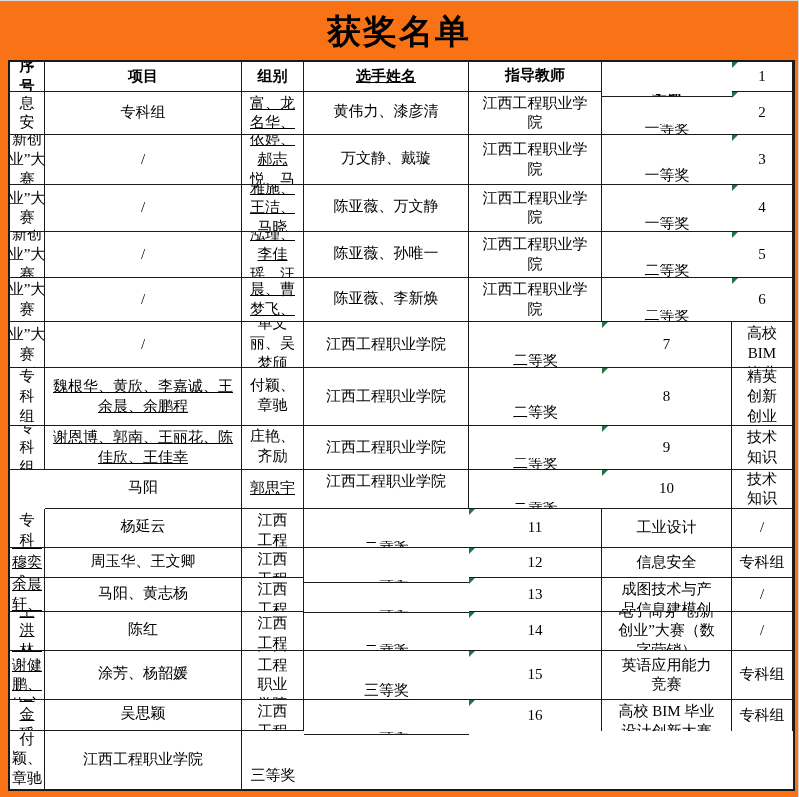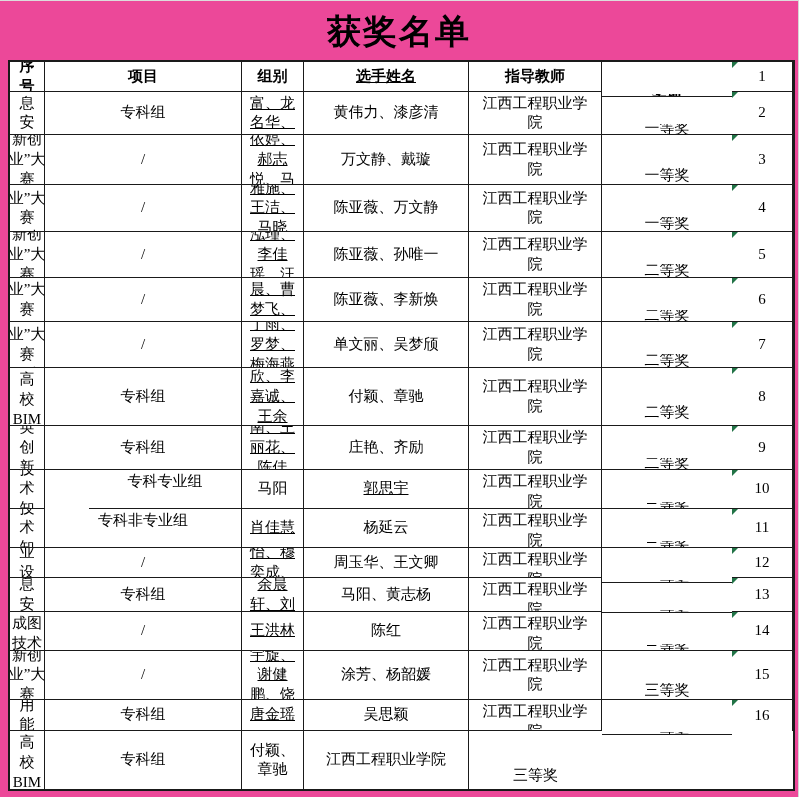--- a/index.html
+++ b/index.html
@@ -1,18 +1,18 @@
 <!DOCTYPE html>
 <html><head>
 <meta charset="utf-8">
 <style>
   html,body{margin:0;padding:0;background:#ffffff;}
   body{font-family:"Liberation Serif","DejaVu Serif",serif;color:#000;}
   .sheet{
-    width:799px;height:797px;box-sizing:border-box;background:#ec4899;
+    width:799px;height:797px;box-sizing:border-box;background:#f97316;
     border-top:1px solid #dcdcdc;border-right:1px solid #d6d6d6;
     overflow:hidden;position:relative;
   }
   .title{
     margin:6px 8px 0 8px;height:50px;line-height:50px;text-align:center;
     font-size:34px;font-weight:bold;letter-spacing:2px;
   }
   .grid{
     display:inline-grid;margin-left:8px;
     border:2px solid #1a1a1a;background:#fff;
@@ -21,21 +21,21 @@
     border-right:1px solid #1a1a1a;border-bottom:1px solid #1a1a1a;
     box-sizing:border-box;display:flex;align-items:center;justify-content:center;
     text-align:center;overflow:hidden;font-size:15px;line-height:1.32;
     padding:1px 4px;position:relative;background:#fff;
   }
   .cell.last-col{border-right:none;margin-top:32px;}
   .cell.last-row{border-bottom:none;}
   .cell.header{font-weight:bold;font-size:15px;}
   .c1{padding:1px 13px;}
   .c3{padding:1px 6px;text-decoration:underline;}
-  .c4{padding:14px 6px;}
+  .c4{padding:14px 6px;font-family:Liberation Mono, monospace;}
   .c5{padding:1px 9px;}
   .tri{
     position:absolute;top:0;left:0;width:0;height:0;
     border-top:6px solid #217346;border-right:6px solid transparent;
   }
 </style>
 </head>
 <body>
 
 <div class="sheet">
@@ -96,21 +96,20 @@
       <div class="cell data c3">吴佳琴、柯晨、曹梦飞、田梅、黄桢</div>
       <div class="cell data c4">陈亚薇、李新焕</div>
       <div class="cell data c5">江西工程职业学院</div>
       <div class="cell data c6 last-col">二等奖</div>
       <div class="cell data c0">
         <span class="tri" style="border-top-color: rgb(33, 115, 70);"></span>
         <span>6</span>
       </div>
       <div class="cell data c1">电子商务“创新创业”大赛（大数据分析）</div>
       <div class="cell data c2">/</div>
-      <div class="cell data c3">丁雨、罗梦、梅海燕</div>
       <div class="cell data c4">单文丽、吴梦颀</div>
       <div class="cell data c5">江西工程职业学院</div>
       <div class="cell data c6 last-col">二等奖</div>
       <div class="cell data c0">
         <span class="tri" style="border-top-color: rgb(33, 115, 70);"></span>
         <span>7</span>
       </div>
       <div class="cell data c1" style="align-items: flex-start; padding-top: 2px;">高校 BIM 毕业设计创新大赛(A 模块土建施工BIM 建模与应用)</div>
       <div class="cell data c2">专科组</div>
       <div class="cell data c3">魏根华、黄欣、李嘉诚、王余晨、余鹏程</div>
@@ -136,21 +135,20 @@
       <div class="cell data c4">马阳</div>
       <div class="cell data c3">郭思宇</div>
       <div class="cell data c5" style="align-items: flex-start; padding-top: 2px;">江西工程职业学院</div>
       <div class="cell data c6 last-col">三等奖</div>
       <div class="cell data c0">
         <span class="tri" style="border-top-color: rgb(33, 115, 70);"></span>
         <span>10</span>
       </div>
       <div class="cell data c1">信息技术知识赛</div>
       <div class="cell data c2" style="align-items: flex-start; padding-top: 2px;">专科非专业组</div>
-      <div class="cell data c3">肖佳慧</div>
       <div class="cell data c4">杨延云</div>
       <div class="cell data c5" style="align-items: flex-start; padding-top: 2px;">江西工程职业学院</div>
       <div class="cell data c6 last-col">三等奖</div>
       <div class="cell data c0">
         <span class="tri" style="border-top-color: rgb(33, 115, 70);"></span>
         <span>11</span>
       </div>
       <div class="cell data c1">工业设计</div>
       <div class="cell data c2">/</div>
       <div class="cell data c3">王康怡、穆奕成、刁志</div>

